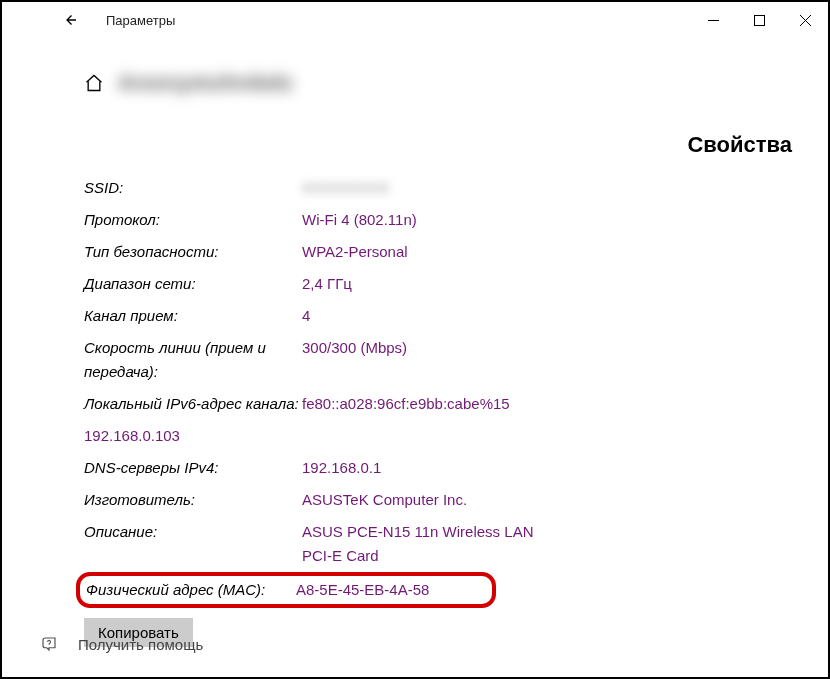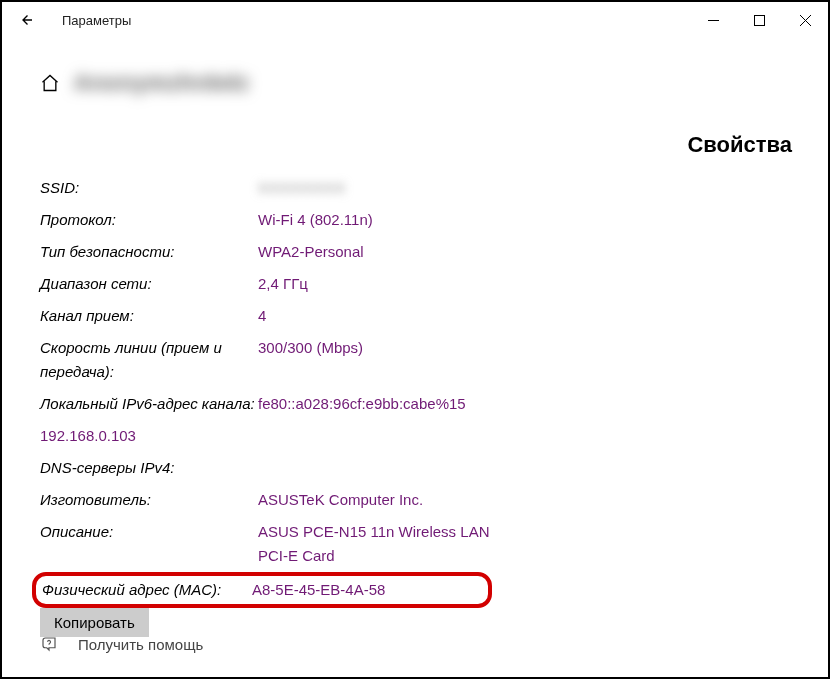--- a/index.html
+++ b/index.html
@@ -11,20 +11,21 @@
     height: 679px;
     overflow: hidden;
     color: #000;
   }
   .window {
     width: 830px;
     height: 679px;
     border: 2px solid #000;
     position: relative;
     background: #fff;
+    padding-left: 44px;
   }
   .titlebar {
     height: 36px;
     display: flex;
     align-items: center;
     justify-content: space-between;
     padding: 0 0 0 10px;
   }
   .titlebar-left {
     display: flex;
@@ -101,30 +102,30 @@
     filter: blur(5px);
     color: #888;
     letter-spacing: 1px;
   }
   .mac-highlight {
     position: relative;
     border: 4px solid #d20000;
     border-radius: 14px;
     padding: 2px 6px;
     margin-left: -8px;
-    width: 460px;
+    width: 420px;
   }
   .mac-highlight .prop-row { padding: 0; }
   .copy-btn {
     display: inline-block;
     background: #ccc;
     color: #000;
     font-size: 15px;
     padding: 6px 14px;
-    margin-top: 0;
+    margin-top: 10px;
     border: none;
     cursor: pointer;
   }
   .help-row {
     position: absolute;
     bottom: 24px;
     left: 38px;
     display: flex;
     align-items: center;
     gap: 20px;
@@ -217,20 +218,21 @@
         <div class="prop-label">Локальный IPv6-адрес канала:</div>
         <div class="prop-value">fe80::a028:96cf:e9bb:cabe%15</div>
       </div>
 
       <div class="prop-row">
         <div class="prop-value">192.168.0.103</div>
       </div>
 
       <div class="prop-row">
         <div class="prop-label">DNS-серверы IPv4:</div>
+        <div class="prop-value">192.168.0.1</div>
       </div>
 
       <div class="prop-row">
         <div class="prop-label">Изготовитель:</div>
         <div class="prop-value">ASUSTeK Computer Inc.</div>
       </div>
 
       <div class="prop-row">
         <div class="prop-label">Описание:</div>
         <div class="prop-value">ASUS PCE-N15 11n Wireless LAN PCI-E Card</div>

